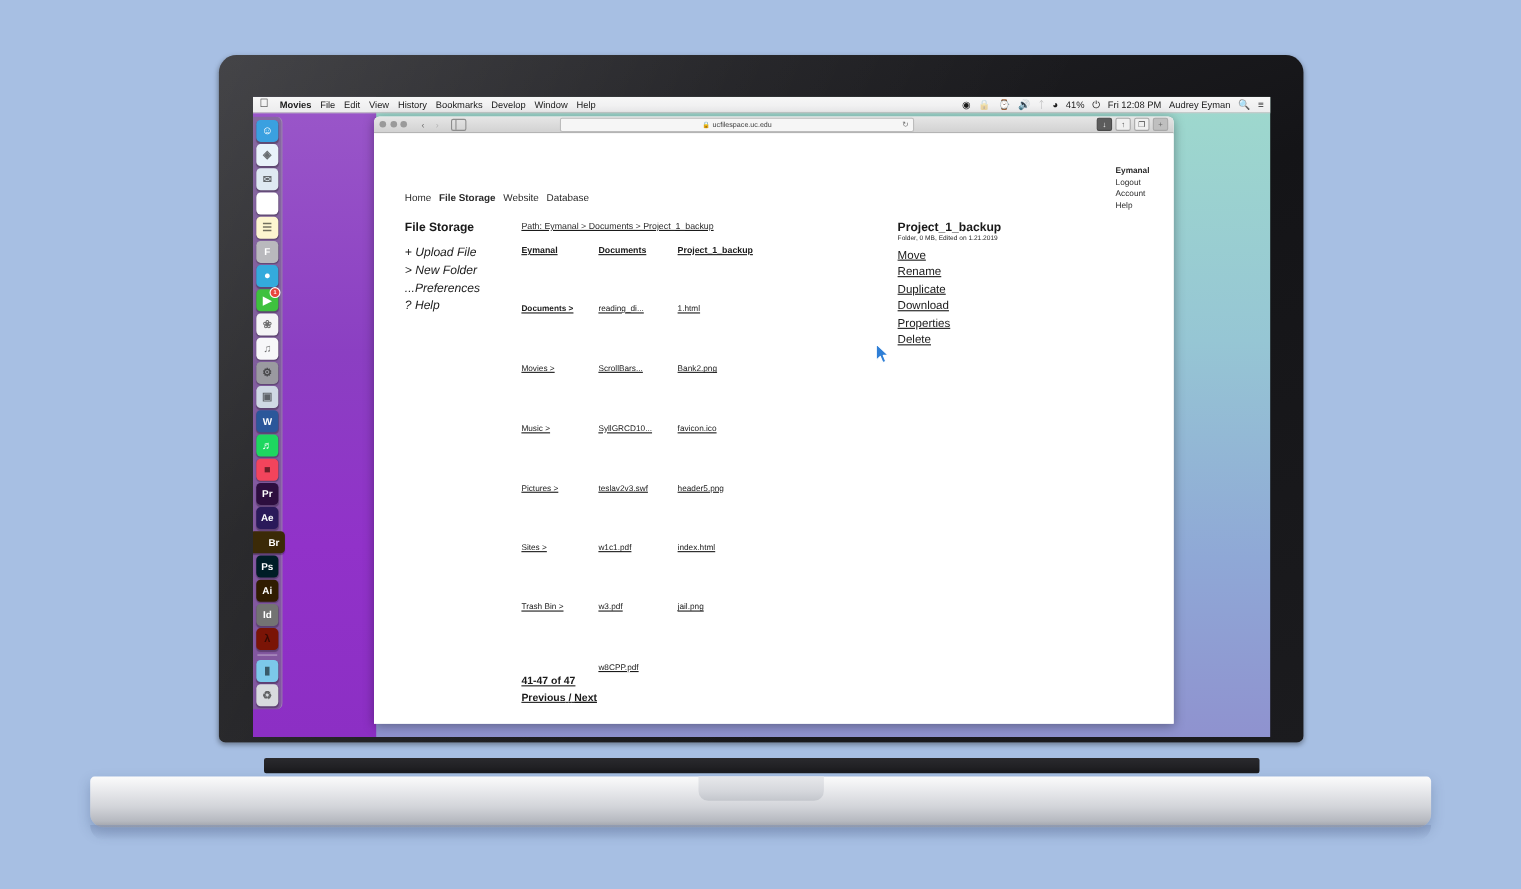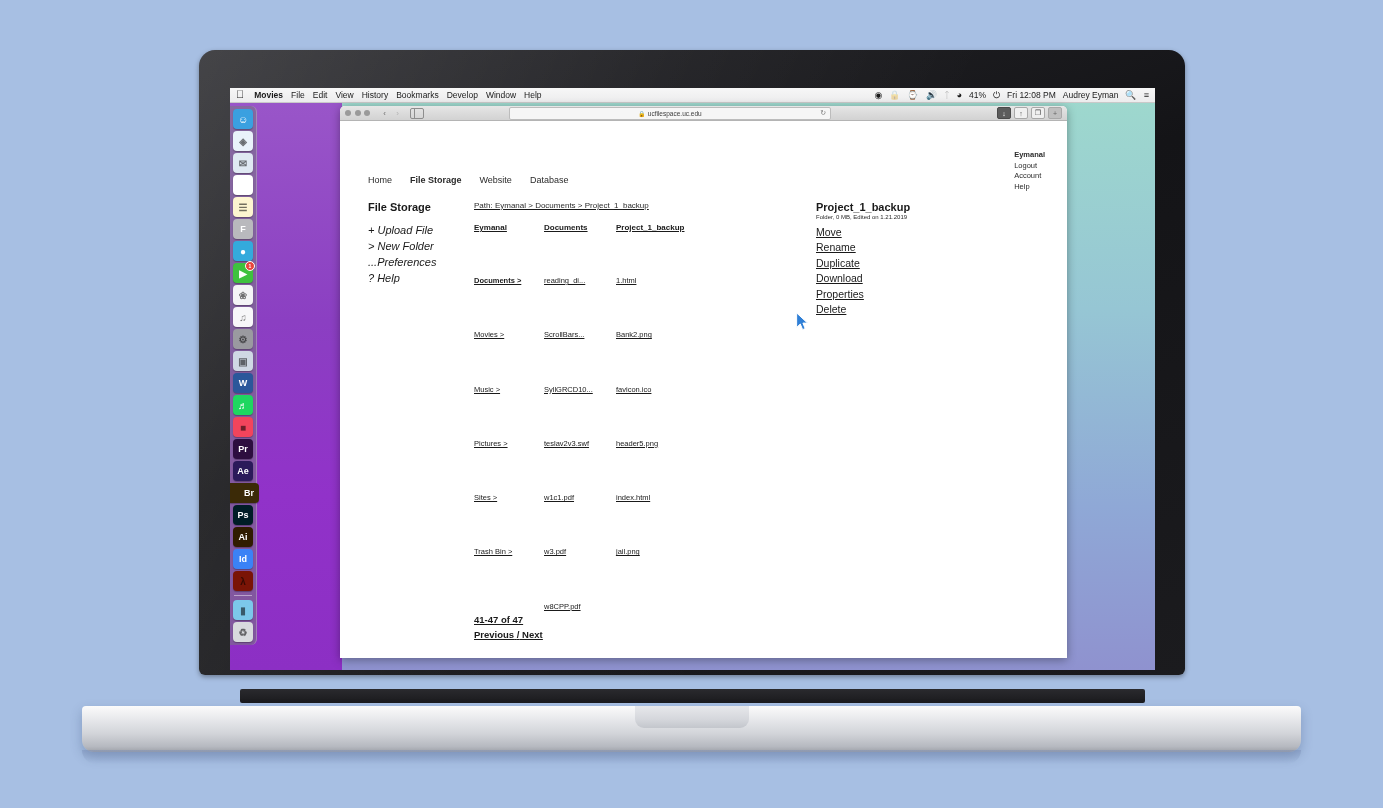--- a/index.html
+++ b/index.html
@@ -145,21 +145,21 @@
 
   
   .wrap{padding:26px 0 0 28px;position:relative;}
   .site-title{font-size:16px;font-weight:400;letter-spacing:.1px;color:#1d1d1d;}
   .usermenu{
     position:absolute;right:22px;top:28px;font-size:7.5px;line-height:10.5px;color:#2b2b2b;
   }
   .usermenu .who{font-weight:bold;}
   .usermenu a{color:#2b2b2b;text-decoration:none;display:block;}
 
-  .mainnav{margin-top:27px;font-size:9px;color:#2b2b2b;display:flex;gap:18px;}
+  .mainnav{margin-top:27px;font-size:9px;color:#2b2b2b;display:flex;gap:7px;}
   .mainnav .nv{cursor:default;}
   .mainnav .nv.active{font-weight:bold;}
 
   .cols{margin-top:16px;display:flex;}
   .sidecol{width:100px;flex:none;}
   .sidecol h2{font-size:11px;margin:0 0 9px 0;font-weight:bold;}
   .sideact{font-size:11px;line-height:16px;color:#1a1a1a;font-style:italic;}
   .sideact div{white-space:nowrap;}
 
   .browser{flex:none;width:290px;margin-left:6px;text-decoration:underline;}
@@ -242,21 +242,21 @@
         <div class="dicon" style="background: rgb(154, 154, 160); color: rgba(0, 0, 0, 0.55); font-size: 10px;">⚙</div>
         <div class="dicon" style="background: rgb(207, 216, 228); color: rgba(0, 0, 0, 0.55); font-size: 10px;">▣</div>
         <div class="dicon" style="background: rgb(43, 87, 154); color: rgb(255, 255, 255);">W</div>
         <div class="dicon" style="background: rgb(30, 215, 96); color: rgb(255, 255, 255); font-size: 10px;">♬</div>
         <div class="dicon" style="background: rgb(242, 68, 92); color: rgba(0, 0, 0, 0.55); font-size: 10px;">■</div>
         <div class="dicon" style="background: rgb(45, 14, 63); color: rgb(255, 255, 255);">Pr</div>
         <div class="dicon" style="background: rgb(43, 26, 90); color: rgb(255, 255, 255);">Ae</div>
         <div class="dicon" style="background: rgb(59, 42, 7); color: rgb(255, 255, 255); padding-left: 12px;">Br</div>
         <div class="dicon" style="background: rgb(0, 29, 38); color: rgb(255, 255, 255);">Ps</div>
         <div class="dicon" style="background: rgb(48, 28, 0); color: rgb(255, 255, 255);">Ai</div>
-        <div class="dicon" style="background: #3b82f6; color: rgb(255, 255, 255);">Id</div>
+        <div class="dicon" style="background: #737373; color: rgb(255, 255, 255);">Id</div>
         <div class="dicon" style="background: rgb(122, 20, 6); color: rgba(0, 0, 0, 0.55); font-size: 10px;">λ</div>
         <div class="dock-sep"></div>
         <div class="dicon" style="background: rgb(124, 200, 234); color: rgba(0, 0, 0, 0.55); font-size: 10px;">▮</div>
         <div class="dicon" style="background: rgb(216, 218, 222); color: rgba(0, 0, 0, 0.55); font-size: 10px;">♻</div>
       </div>
 
     <div class="safari">
       <div class="safari-bar">
         <div class="traffic">
           <div class="tl"></div>

